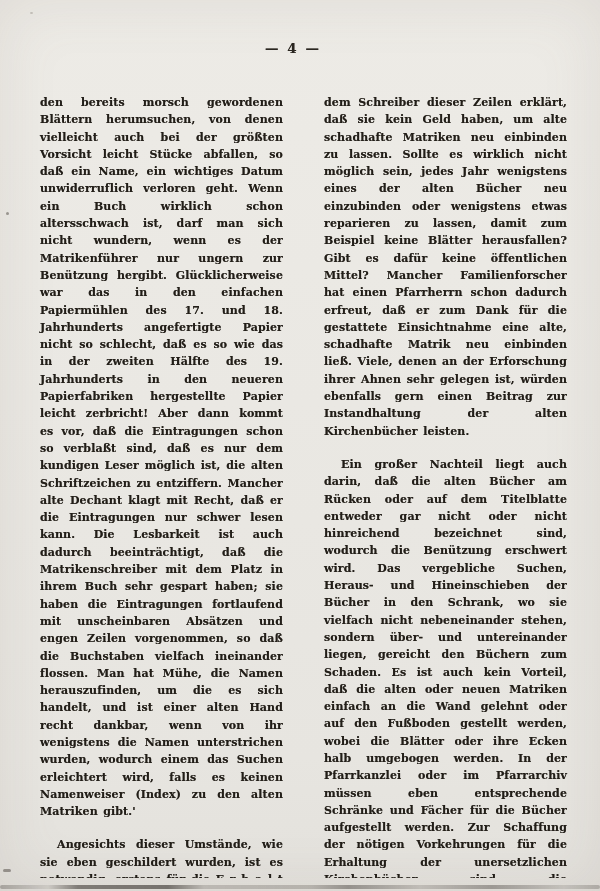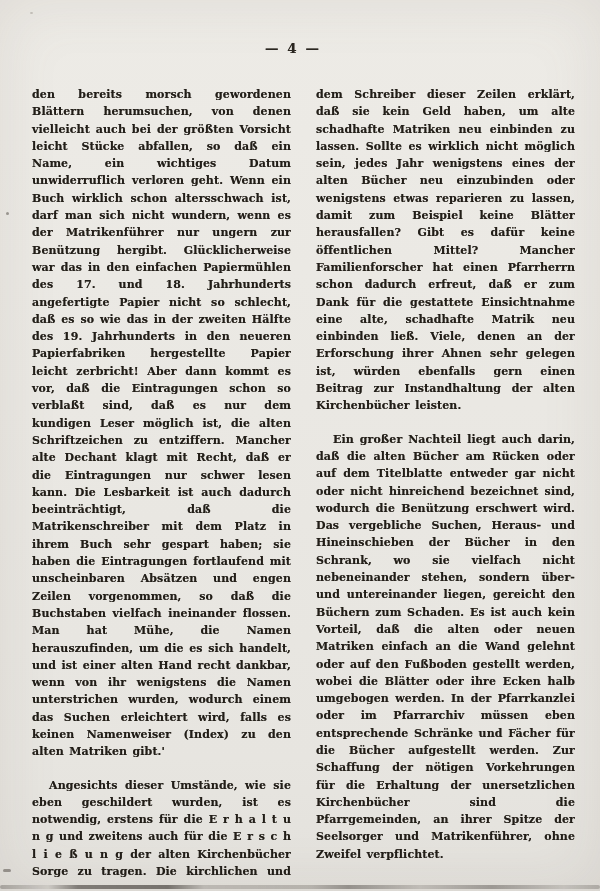--- a/index.html
+++ b/index.html
@@ -38,21 +38,21 @@
     overflow: hidden;
     text-align: justify;
     font-size: 11px;
     line-height: 17.3px;
     font-weight: bold;
     color: #221e18;
     text-shadow: 0 0 0.5px rgba(33,28,22,0.55);
     word-spacing: 1.5px;
     letter-spacing: 0.1px;
   }
-  .para { margin: 4px; }
+  .para { margin: 12px; }
   .para + .para { margin-top: 16px; }
   .para.indent { text-indent: 17px; }
   
   .scan-bottom {
     position: absolute;
     left: 0; bottom: 2px;
     width: 600px; height: 4px;
     background: linear-gradient(90deg,
       rgba(70,65,60,0.35) 0%, rgba(70,65,60,0.10) 8%,
       rgba(50,45,40,0.55) 13%, rgba(50,45,40,0.60) 28%,

